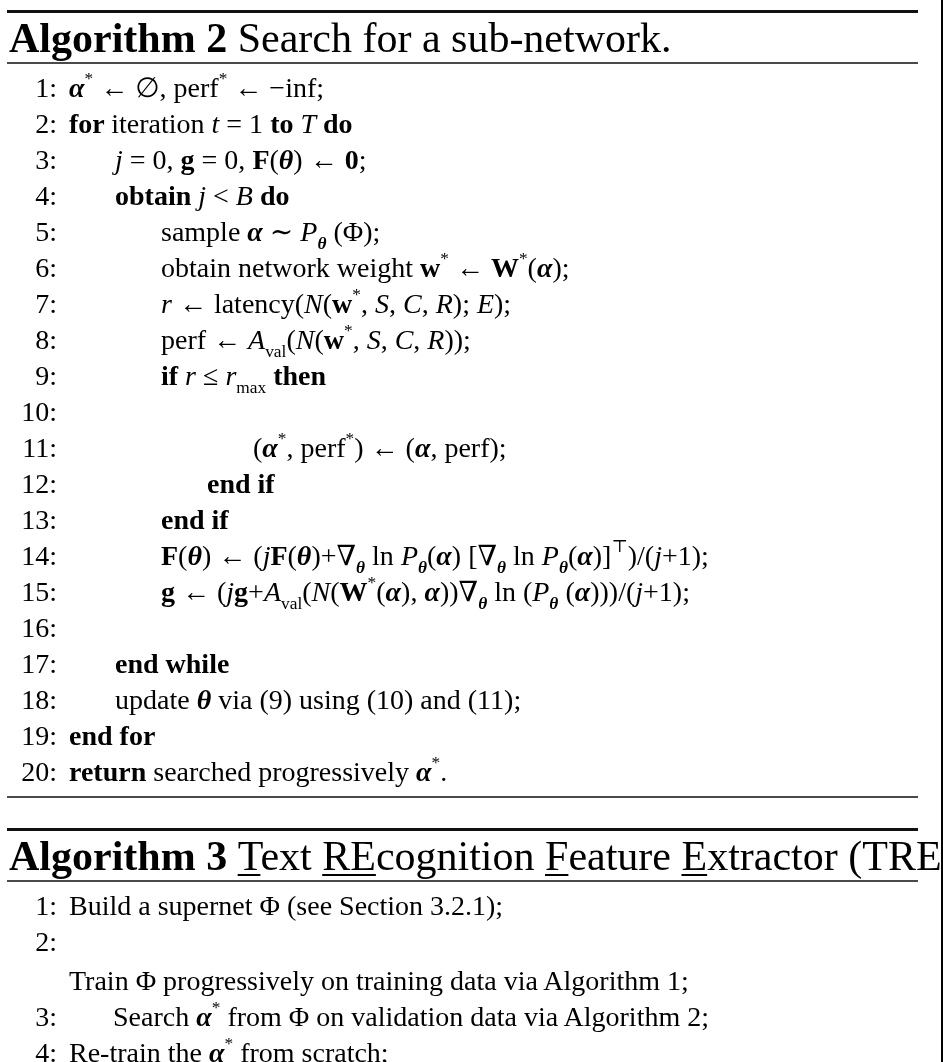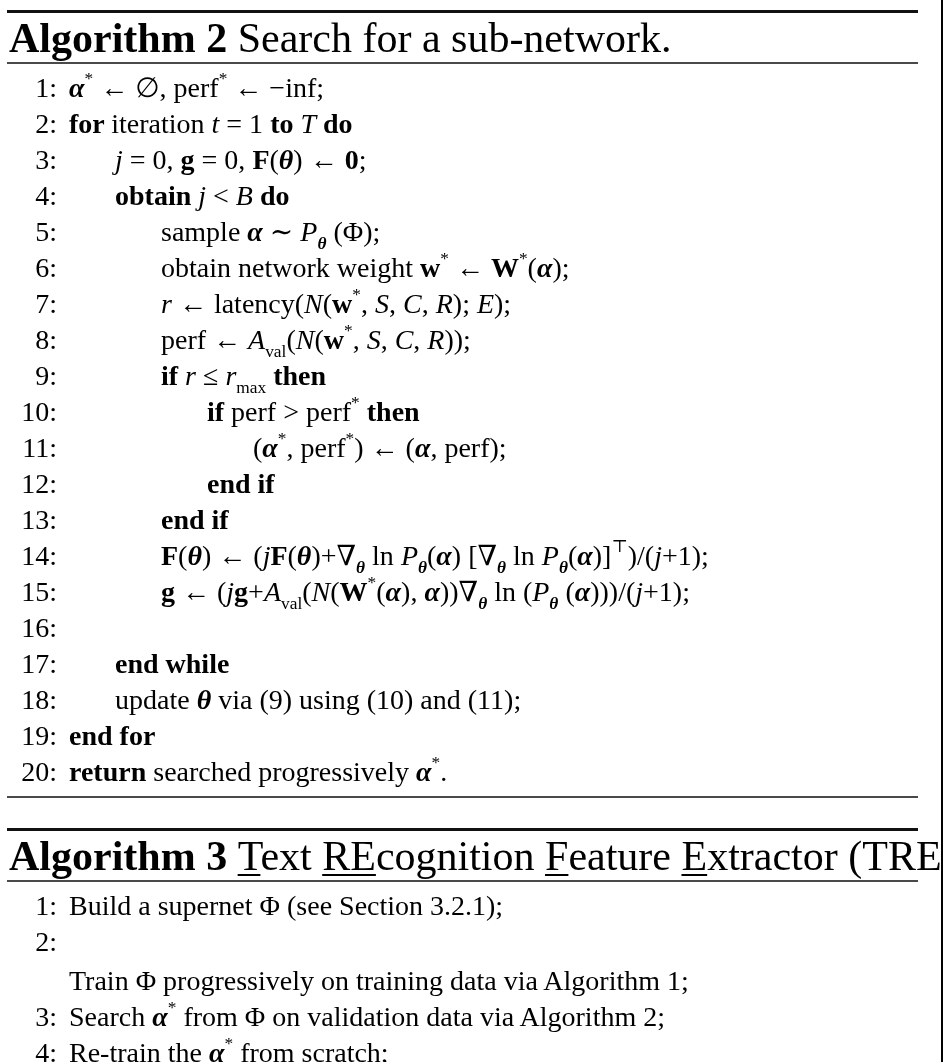--- a/index.html
+++ b/index.html
@@ -42,21 +42,21 @@
     <div class="algo-body">
         <div class="algo-line"><span class="num">1:</span><span class="content" style="padding-left: 0px;"><span class="b i">α</span><sup>*</sup><span> ← ∅, perf</span><sup>*</sup><span> ← −inf;</span></span></div>
         <div class="algo-line"><span class="num">2:</span><span class="content" style="padding-left: 0px;"><span class="b">for </span><span>iteration </span><span class="i">t</span><span> = 1 </span><span class="b">to </span><span class="i">T</span><span> </span><span class="b">do</span></span></div>
         <div class="algo-line"><span class="num">3:</span><span class="content" style="padding-left: 46px;"><span class="i">j</span><span> = 0, </span><span class="b">g</span><span> = 0, </span><span class="b">F</span><span>(</span><span class="b i">θ</span><span>) ← </span><span class="b">0</span><span>;</span></span></div>
         <div class="algo-line"><span class="num">4:</span><span class="content" style="padding-left: 46px;"><span class="b">obtain </span><span class="i">j</span><span> &lt; </span><span class="i">B</span><span> </span><span class="b">do</span></span></div>
         <div class="algo-line"><span class="num">5:</span><span class="content" style="padding-left: 92px; text-align: right;"><span>sample </span><span class="b i">α</span><span> ∼ </span><span class="i">P</span><sub class="b i">θ</sub><span> (Φ);</span></span></div>
         <div class="algo-line"><span class="num">6:</span><span class="content" style="padding-left: 92px;"><span>obtain network weight </span><span class="b">w</span><sup>*</sup><span> ← </span><span class="b">W</span><sup>*</sup><span>(</span><span class="b i">α</span><span>);</span></span></div>
         <div class="algo-line"><span class="num">7:</span><span class="content" style="padding-left: 92px;"><span class="i">r</span><span> ← latency(</span><span class="c">N</span><span>(</span><span class="b">w</span><sup>*</sup><span>, </span><span class="i">S</span><span>, </span><span class="i">C</span><span>, </span><span class="i">R</span><span>); </span><span class="c">E</span><span>);</span></span></div>
         <div class="algo-line"><span class="num">8:</span><span class="content" style="padding-left: 92px;"><span>perf ← </span><span class="c">A</span><sub>val</sub><span>(</span><span class="c">N</span><span>(</span><span class="b">w</span><sup>*</sup><span>, </span><span class="i">S</span><span>, </span><span class="i">C</span><span>, </span><span class="i">R</span><span>));</span></span></div>
         <div class="algo-line"><span class="num">9:</span><span class="content" style="padding-left: 92px;"><span class="b">if </span><span class="i">r</span><span> ≤ </span><span class="i">r</span><sub>max</sub><span> </span><span class="b">then</span></span></div>
-        <div class="algo-line"><span class="num">10:</span><span class="content" style="padding-left: 138px;"><span class="b">if </span><span>perf &gt; perf</span><sup>*</sup><span> </span><span class="b">then</span></span></div>
+        <div class="algo-line"><span class="num">10:</span></div>
         <div class="algo-line"><span class="num">11:</span><span class="content" style="padding-left: 184px;"><span>(</span><span class="b i">α</span><sup>*</sup><span>, perf</span><sup>*</sup><span>) ← (</span><span class="b i">α</span><span>, perf);</span></span></div>
         <div class="algo-line"><span class="num">12:</span><span class="content" style="padding-left: 138px;"><span class="b">end if</span></span></div>
         <div class="algo-line"><span class="num">13:</span><span class="content" style="padding-left: 92px;"><span class="b">end if</span></span></div>
         <div class="algo-line"><span class="num">14:</span><span class="content" style="padding-left: 92px;"><span class="b">F</span><span>(</span><span class="b i">θ</span><span>) ← (</span><span class="i">j</span><span class="b">F</span><span>(</span><span class="b i">θ</span><span>)+∇</span><sub class="b i">θ</sub><span> ln </span><span class="i">P</span><sub class="b i">θ</sub><span>(</span><span class="b i">α</span><span>) [∇</span><sub class="b i">θ</sub><span> ln </span><span class="i">P</span><sub class="b i">θ</sub><span>(</span><span class="b i">α</span><span>)]</span><sup>⊤</sup><span>)/(</span><span class="i">j</span><span>+1);</span></span></div>
         <div class="algo-line"><span class="num">15:</span><span class="content" style="padding-left: 92px;"><span class="b">g</span><span> ← (</span><span class="i">j</span><span class="b">g</span><span>+</span><span class="c">A</span><sub>val</sub><span>(</span><span class="c">N</span><span>(</span><span class="b">W</span><sup>*</sup><span>(</span><span class="b i">α</span><span>), </span><span class="b i">α</span><span>))∇</span><sub class="b i">θ</sub><span> ln (</span><span class="i">P</span><sub class="b i">θ</sub><span> (</span><span class="b i">α</span><span>)))/(</span><span class="i">j</span><span>+1);</span></span></div>
         <div class="algo-line"><span class="num">16:</span></div>
         <div class="algo-line"><span class="num">17:</span><span class="content" style="padding-left: 46px;"><span class="b">end while</span></span></div>
         <div class="algo-line"><span class="num">18:</span><span class="content" style="padding-left: 46px;"><span>update </span><span class="b i">θ</span><span> via (9) using (10) and (11);</span></span></div>
         <div class="algo-line"><span class="num">19:</span><span class="content" style="padding-left: 0px;"><span class="b">end for</span></span></div>
         <div class="algo-line"><span class="num">20:</span><span class="content" style="padding-left: 0px;"><span class="b">return </span><span>searched progressively </span><span class="b i">α</span><sup>*</sup><span>.</span></span></div>
@@ -66,21 +66,21 @@
 
   <div class="spacer"></div>
 
   <section class="algo">
     <div class="rule heavy"></div>
     <h2 class="algo-title"><span class="b">Algorithm 3 </span><span class="n">T</span><span>ext </span><span class="n">RE</span><span>cognition </span><span class="n">F</span><span>eature </span><span class="n">E</span><span>xtractor (TREFE).</span></h2>
     <div class="rule light"></div>
     <div class="algo-body">
         <div class="algo-line"><span class="num">1:</span><span class="content" style="padding-left: 0px;"><span>Build a supernet Φ (see Section 3.2.1);</span></span></div>
         <div class="algo-line"><span class="num">2:</span><span class="content" style="padding-left: 0px; margin-top: 39px;"><span>Train Φ progressively on training data via Algorithm 1;</span></span></div>
-        <div class="algo-line"><span class="num">3:</span><span class="content" style="padding-left: 0px;"><span>Search </span><span class="b i">α</span><sup>*</sup><span> from Φ on validation data via Algorithm 2;</span></span></div>
+        <div class="algo-line"><span class="num">3:</span><span class="content" style="padding-left: 0px; margin-left: 44px;"><span>Search </span><span class="b i">α</span><sup>*</sup><span> from Φ on validation data via Algorithm 2;</span></span></div>
         <div class="algo-line"><span class="num">4:</span><span class="content" style="padding-left: 0px;"><span>Re-train the </span><span class="b i">α</span><sup>*</sup><span> from scratch;</span></span></div>
       </div>
     <div class="rule light"></div>
   </section>
 
 </div>
 
 <div class="right-border"></div>
 
 </body></html>

